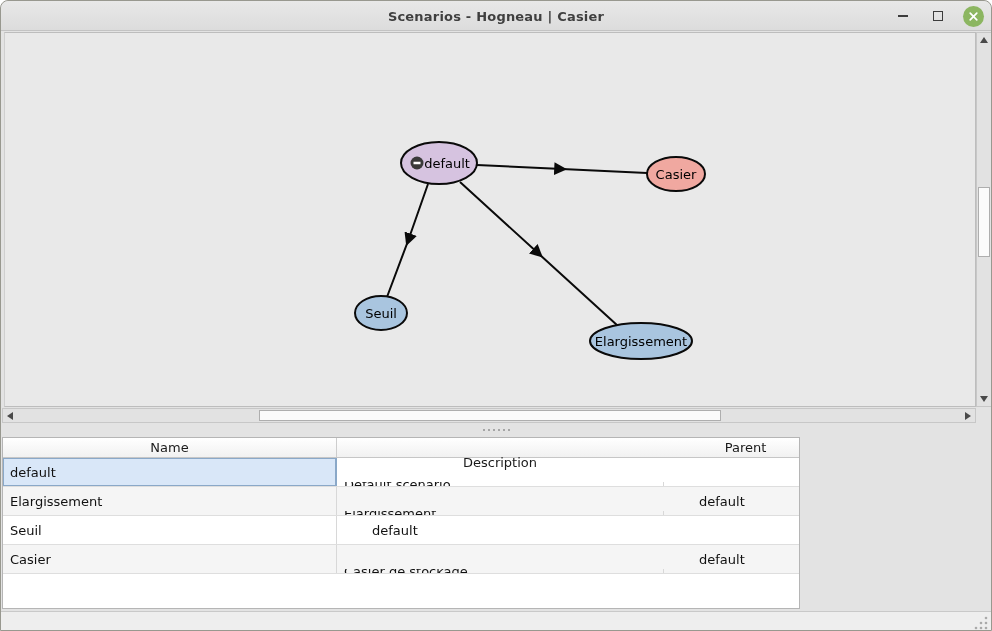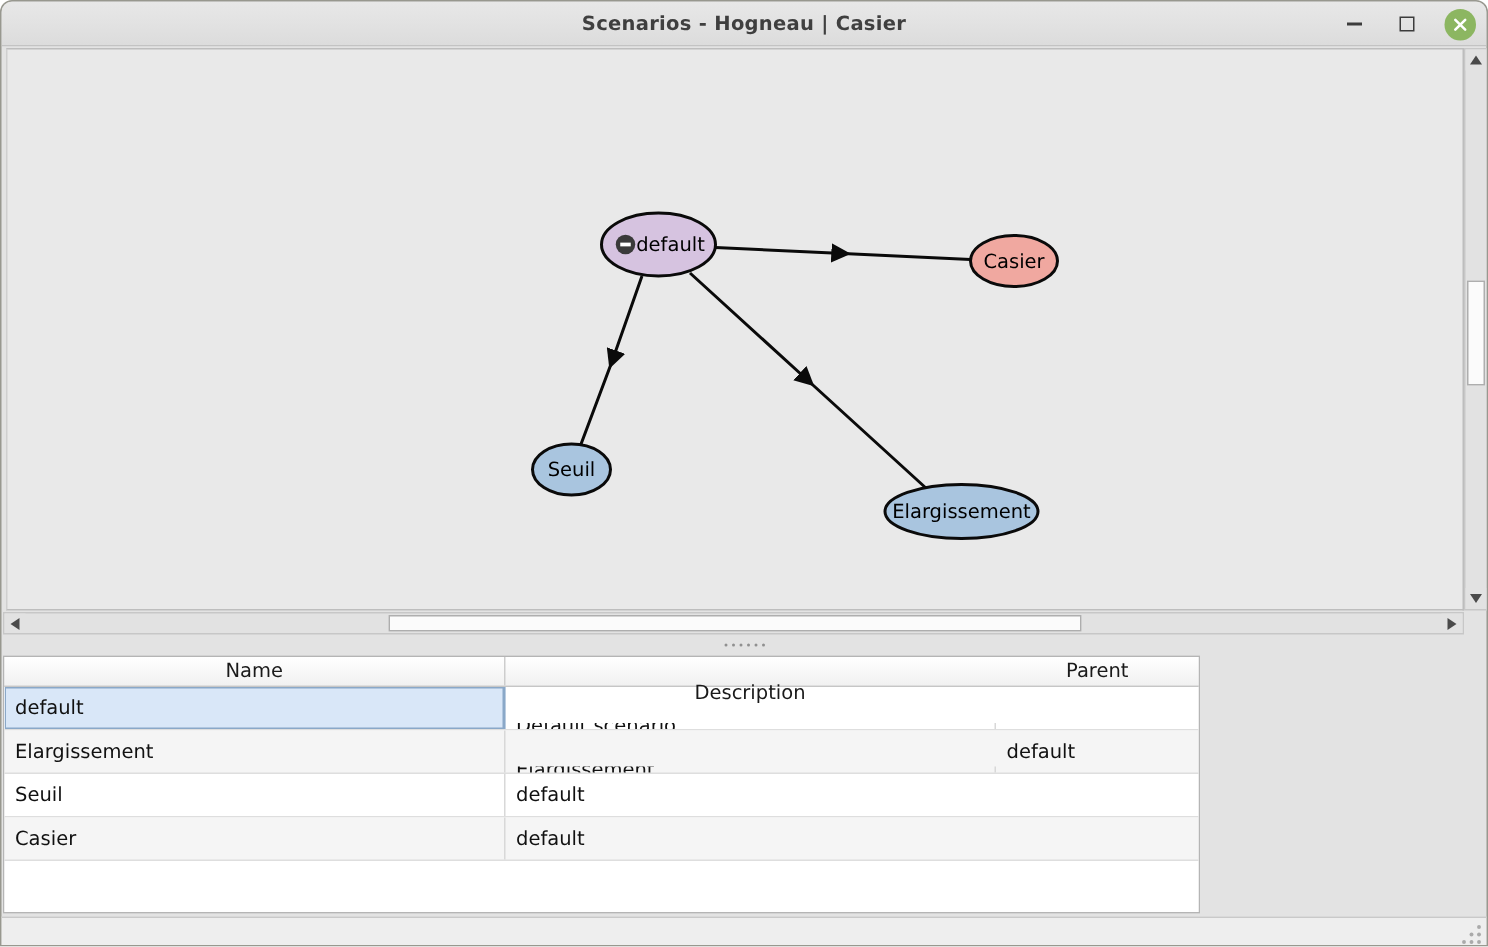--- a/index.html
+++ b/index.html
@@ -47,21 +47,21 @@
   .vthumb { position:absolute; left:1px; width:12px; top:154px; height:70px; background:#fbfbfb; border:1px solid #aeaeae; }
   .hthumb { position:absolute; top:1px; height:11px; left:256px; width:462px; background:#fbfbfb; border:1px solid #aeaeae; }
   
   .splitter { position:absolute; left:0; top:422px; width:100%; height:14px; display:flex; align-items:center; justify-content:center; gap:3px; }
   .splitter i { width:2px; height:2px; border-radius:50%; background:#909090; display:block; }
   
   .table { position:absolute; left:1px; top:436px; width:798px; border:1px solid #b5b5b5; background:#ffffff; }
   .thead { display:flex; height:20px; background:linear-gradient(#ffffff,#f1f1f1); border-bottom:1px solid #c6c6c6; }
   .th { display:flex; align-items:center; justify-content:center; font-size:13px; color:#1a1a1a; border-right:1px solid #cdcdcd; }
   .th:last-child { border-right:none; }
-  .col-name { width:334px; } .col-desc { width:327px;margin-top:24px; } .col-parent { flex:1; }
+  .col-name { width:334px; } .col-desc { width:327px;margin-top:24px; } .col-parent { flex:1;margin-left:28px; }
   .tr { display:flex; height:29px; border-bottom:1px solid #dedede; background:#ffffff; }
   .tr.alt { background:#f5f5f5; }
   .td { display:flex; align-items:center; padding-left:7px; font-size:13px; color:#111; border-right:1px solid #d8d8d8; overflow:hidden; white-space:nowrap; }
   .td:last-child { border-right:none; }
   .td.sel { background:#d9e7f8; box-shadow:inset 0 0 0 1px #8aa8c8; border-right:1px solid #8aa8c8; }
   .tbody-empty { height:34px; background:#ffffff; }
   
   .statusbar { position:absolute; left:0; top:610px; width:100%; height:21px; background:#eeeeee; border-top:1px solid #c9c9c9; }
   .grip { position:absolute; right:3px; bottom:2px; }
 </style>
@@ -165,20 +165,21 @@
       <div class="td col-name">Elargissement</div>
       <div class="td col-desc">Elargissement</div>
       <div class="td col-parent">default</div>
     </div>
     <div class="tr">
       <div class="td col-name">Seuil</div>
       <div class="td col-parent">default</div>
     </div>
     <div class="tr alt">
       <div class="td col-name">Casier</div>
+      <div class="td col-desc">Casier de stockage</div>
       <div class="td col-parent">default</div>
     </div>
     <div class="tbody-empty"></div>
   </div>
 
   <div class="statusbar">
     <svg class="grip" width="14" height="14" viewBox="0 0 14 14">
       <circle cx="12" cy="2" r="1.3" fill="#aaaaaa"></circle>
       <circle cx="12" cy="7" r="1.3" fill="#aaaaaa"></circle>
       <circle cx="7" cy="7" r="1.3" fill="#aaaaaa"></circle>

